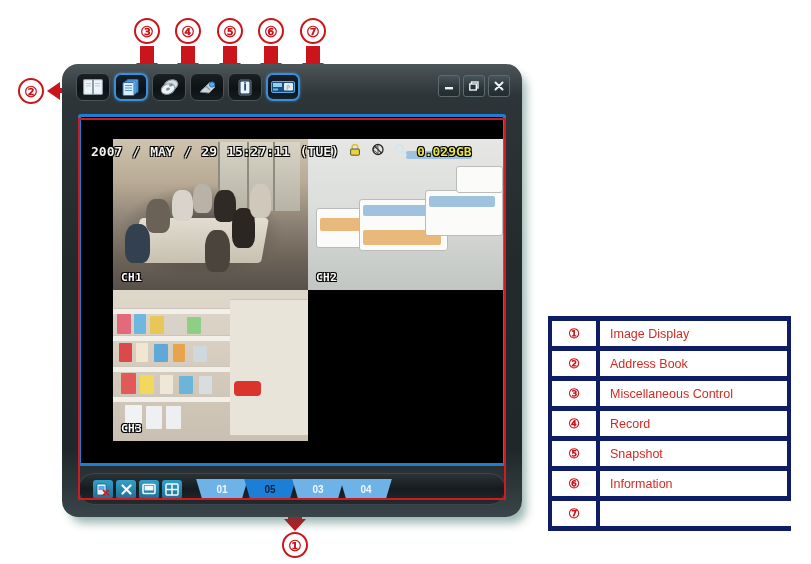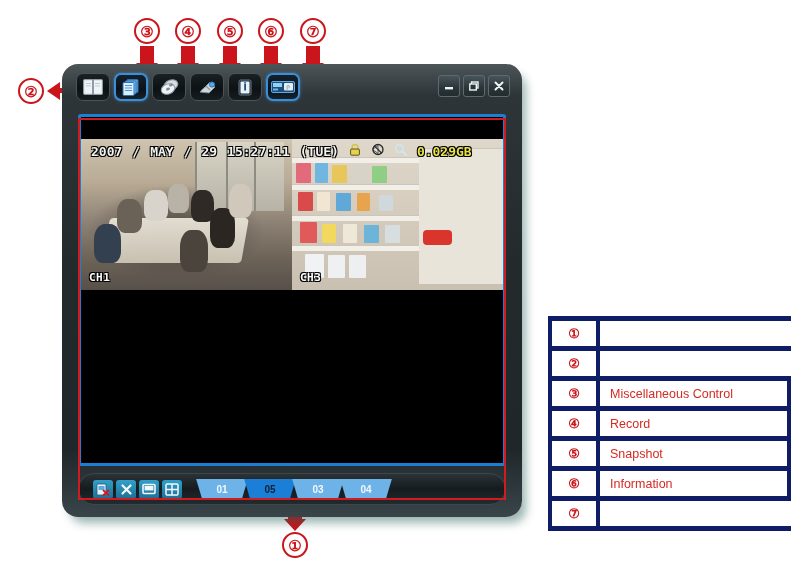--- a/index.html
+++ b/index.html
@@ -116,20 +116,21 @@
     overflow: hidden;
   }
   #video-inner { position: absolute; inset: 0; background:#000; }
   #video-grid {
     position: absolute;
     left: 0; top: 22px;
     width: 100%; height: 302px;
     display: grid;
     grid-template-columns: 1fr 1fr;
     grid-template-rows: 1fr 1fr;
+    padding-left: 32px;
   }
   .cell { position: relative; overflow: hidden; }
   .ch-label {
     position: absolute; left: 8px; bottom: 6px;
     color: #ffffff;
     font-family: "DejaVu Sans Mono", monospace;
     font-size: 11px; font-weight: bold;
     letter-spacing: 0.5px;
     text-shadow: 1px 1px 0 #000, -1px 1px 0 #000, 1px -1px 0 #000, -1px -1px 0 #000;
   }
@@ -396,20 +397,32 @@
             <div class="p" style="left:17%; top:40%; width:12%; height:22%; background:#6b6257;"></div>
             <div class="p" style="left:30%; top:34%; width:11%; height:20%; background:#d9d4cb;"></div>
             <div class="p" style="left:41%; top:30%; width:10%; height:19%; background:#b9b2a6;"></div>
             <div class="p" style="left:52%; top:34%; width:11%; height:21%; background:#2f2a26;"></div>
             <div class="p" style="left:47%; top:60%; width:13%; height:28%; background:#4b443d;"></div>
             <div class="p" style="left:61%; top:46%; width:12%; height:26%; background:#2b2622;"></div>
             <div class="p" style="left:70%; top:30%; width:11%; height:22%; background:#cfc8bb;"></div>
             <div class="ch-label">CH1</div>
           </div>
 
+          <div class="cell cam2">
+            <div class="bed" style="left:4%;  top:46%; width:34%; height:26%;"></div>
+            <div class="bedpad" style="left:6%; top:52%; width:28%; height:9%;"></div>
+            <div class="bed" style="left:26%; top:40%; width:46%; height:34%;"></div>
+            <div class="bedblue" style="left:28%; top:44%; width:40%; height:7%;"></div>
+            <div class="bedpad" style="left:28%; top:60%; width:40%; height:10%;"></div>
+            <div class="bed" style="left:60%; top:34%; width:40%; height:30%;"></div>
+            <div class="bedblue" style="left:62%; top:38%; width:34%; height:7%;"></div>
+            <div class="bed" style="left:76%; top:18%; width:24%; height:18%;"></div>
+            <div class="bedblue" style="left:50%; top:8%;  width:34%; height:5%;"></div>
+            <div class="ch-label">CH2</div>
+          </div>
 
           <div class="cell cam3">
             <div class="shelf" style="left:0; top:12%; width:60%; height:4%;"></div>
             <div class="shelf" style="left:0; top:30%; width:66%; height:4%;"></div>
             <div class="shelf" style="left:0; top:50%; width:72%; height:4%;"></div>
             <div class="shelf" style="left:0; top:70%; width:78%; height:4%;"></div>
             <div class="shelf" style="left:60%; top:6%; width:40%; height:90%; background:#e9e4da;"></div>
             <div class="prod" style="left:2%;  top:16%; width:7%; height:13%; background:#e26a7a;"></div>
             <div class="prod" style="left:11%; top:16%; width:6%; height:13%; background:#6fb6e0;"></div>
             <div class="prod" style="left:19%; top:17%; width:7%; height:12%; background:#e8c75a;"></div>
@@ -502,25 +515,27 @@
     </div>
   </div>
 
   <div class="red-box" style="left:78px; top:118px; width:428px; height:382px;"></div>
 
   <div id="legend">
     <div class="lg-bar"></div>
 
     <div class="lg-row">
       <div class="lg-num">①</div>
+      <div class="lg-lbl">Image Display</div>
     </div>
     <div class="lg-bar"></div>
 
     <div class="lg-row">
       <div class="lg-num">②</div>
+      <div class="lg-lbl">Address Book</div>
     </div>
     <div class="lg-bar"></div>
 
     <div class="lg-row">
       <div class="lg-num">③</div>
       <div class="lg-lbl">Miscellaneous Control</div>
     </div>
     <div class="lg-bar"></div>
 
     <div class="lg-row">

